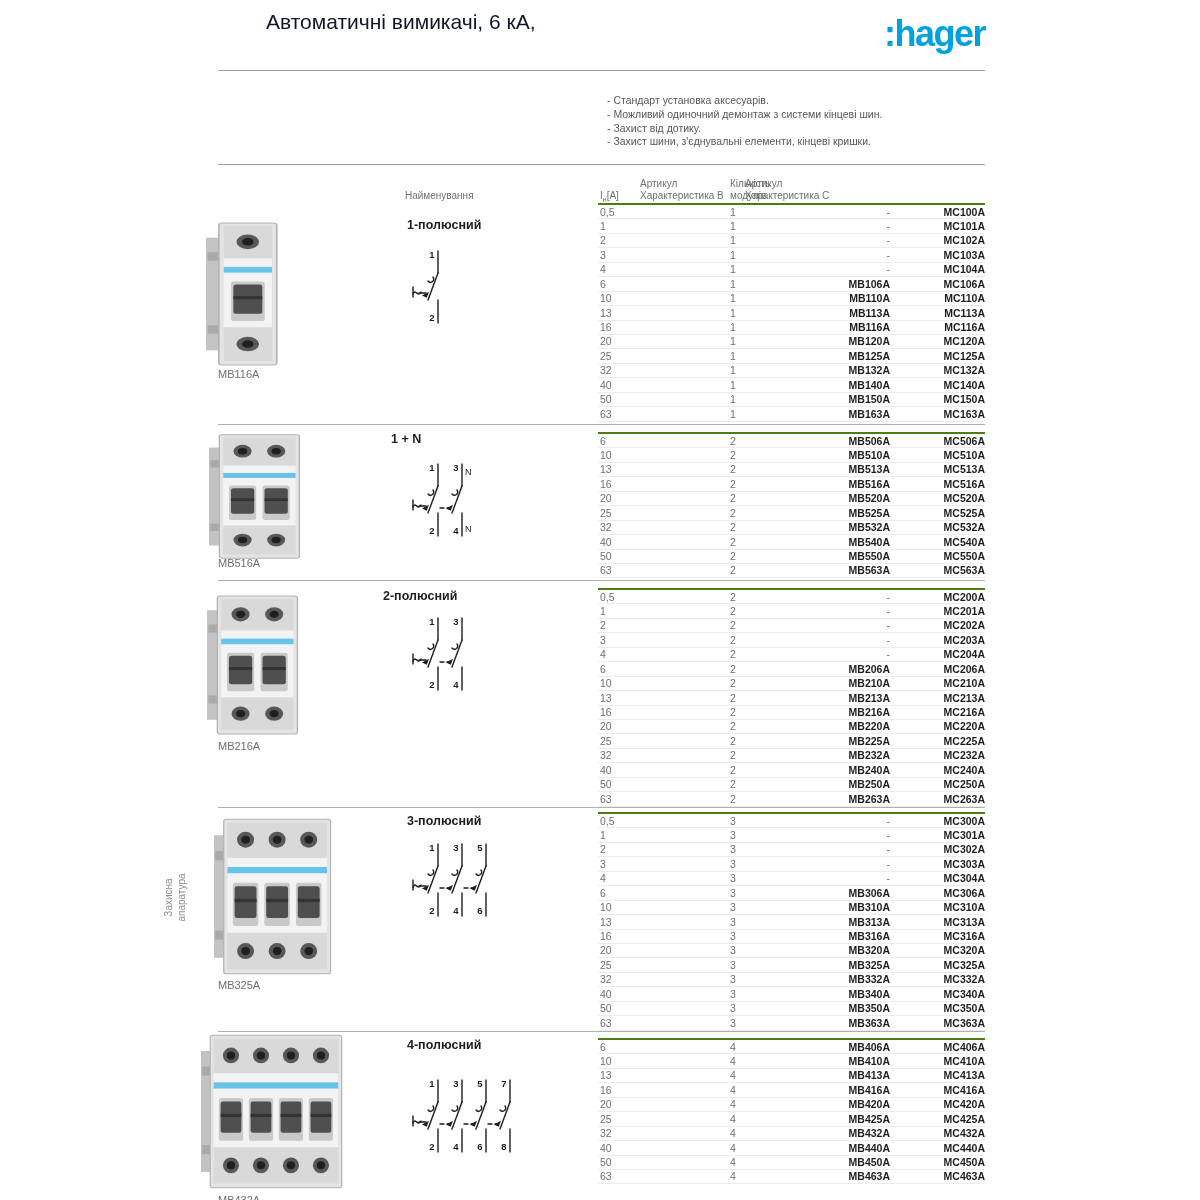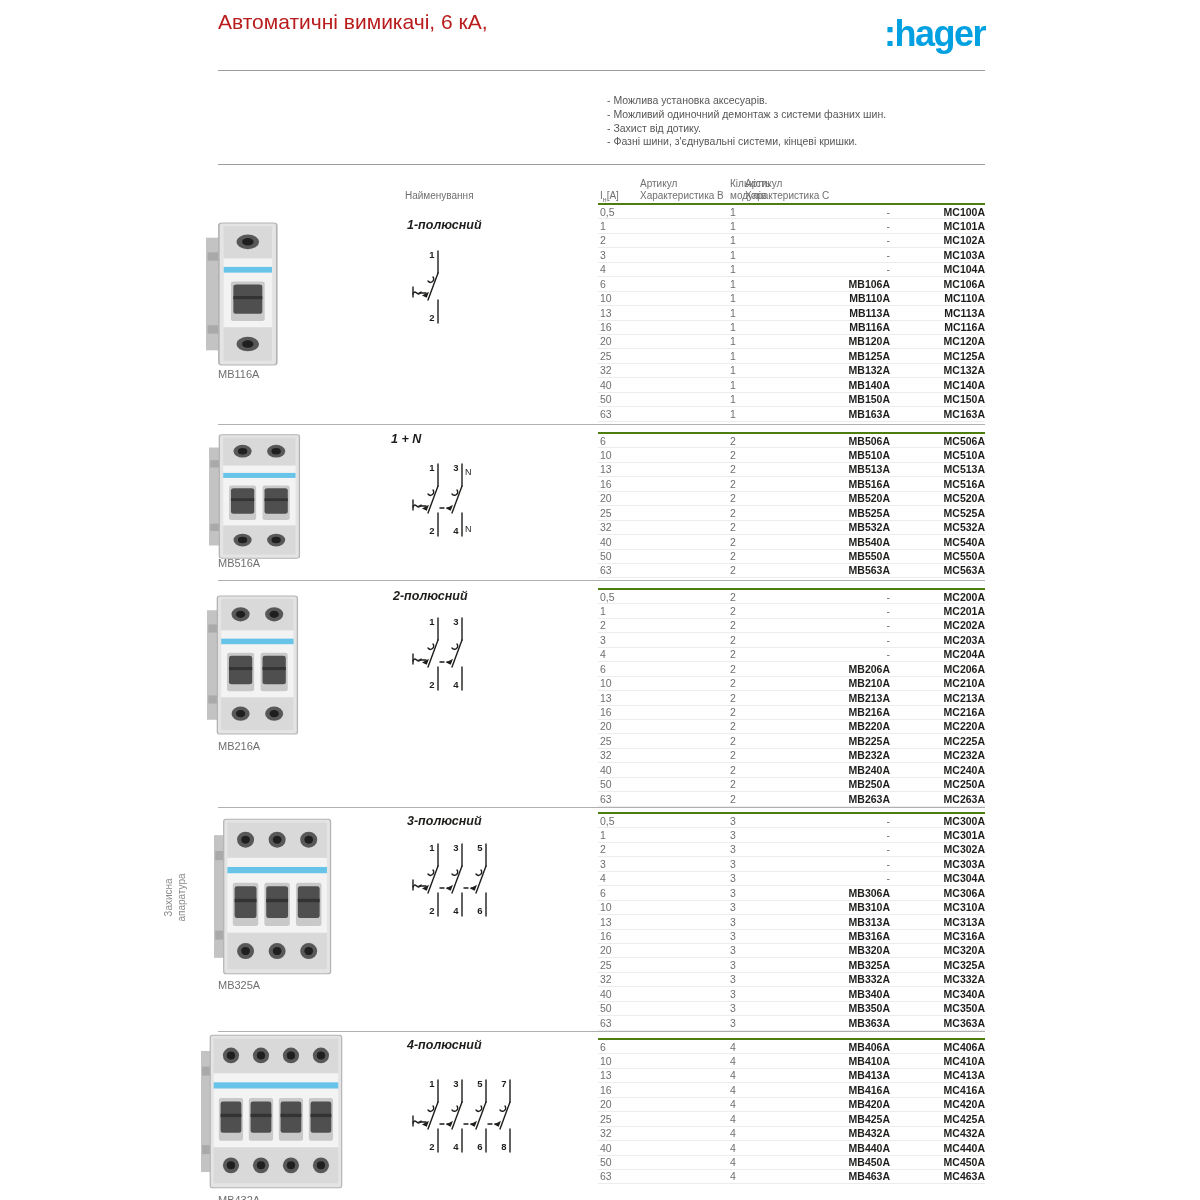--- a/index.html
+++ b/index.html
@@ -1,26 +1,26 @@
 <!DOCTYPE html>
 <html><head>
 <meta charset="utf-8">
 <style>
   html,body{margin:0;padding:0;width:1200px;height:1200px;background:#ffffff;overflow:hidden;
             font-family:"Liberation Sans","DejaVu Sans",sans-serif;}
   .abs{position:absolute;}
   .page{position:relative;width:1200px;height:1200px;background:#fff;}
-  .title{font-size:21px;line-height:27px;color:#b91c1c;}
+  .title{font-size:21px;line-height:27px;color:#0f172a;margin-left:48px;}
   .logo{font-size:36px;font-weight:bold;color:#00a0e1;letter-spacing:-1.5px;margin-left:32px;}
   .rule{position:absolute;height:1px;background:#9d9d9c;}
   .sep{position:absolute;height:1px;background:#b0b0b0;}
   .feat div{font-size:10.5px;line-height:13.8px;color:#575756;}
   .th{font-size:10px;line-height:11.5px;color:#706f6f;}
   .th.r{text-align:left;}
-  .sec-title{font-size:12.5px;font-weight:bold;color:#1d1d1b;white-space:nowrap;font-style:italic;}
+  .sec-title{font-size:12.5px;font-weight:bold;color:#1d1d1b;white-space:nowrap;}
   .rows{position:absolute;left:598px;width:387px;border-top:2px solid #4d7c0f;text-decoration:underline;}
   .t-row{position:relative;height:14.45px;box-sizing:border-box;border-bottom:1px solid #ececec;
          font-size:10.5px;line-height:13.5px;color:#706f6f;}
   .t-cell{position:absolute;top:0.5px;white-space:nowrap;}
   .c-in{left:2px;}
   .c-mod{left:132px;}
   .c-b{right:95px;}
   .c-c{right:0;}
   .t-cell.bold{font-weight:bold;color:#1d1d1b;}
   .plabel{font-size:11px;color:#706f6f;}
@@ -35,24 +35,24 @@
 <div class="page">
 
   <div class="abs title" style="left:218px;top:8px">
     <div>Автоматичні вимикачі, 6 кА,</div>
   </div>
   <div class="abs logo" style="right:215px;top:13px">:hager</div>
 
   <div class="rule" style="left:218px;top:70px;width:767px"></div>
 
   <div class="abs feat" style="left:607px;top:94px">
-    <div>- Можлива установка аксесуарів.</div>
-    <div>- Можливий одиночний демонтаж з системи фазних шин.</div>
+    <div>- Стандарт установка аксесуарів.</div>
+    <div>- Можливий одиночний демонтаж з системи кінцеві шин.</div>
     <div>- Захист від дотику.</div>
-    <div>- Фазні шини, з'єднувальні системи, кінцеві кришки.</div>
+    <div>- Захист шини, з'єднувальні елементи, кінцеві кришки.</div>
   </div>
 
   <div class="rule" style="left:218px;top:164px;width:767px"></div>
 
   <div class="abs th" style="left:405px;top:190px">Найменування</div>
   <div class="abs th" style="left:600px;top:190px"><span>I</span><sub style="font-size:7px">н</sub><span>[A]</span></div>
   <div class="abs th" style="left:730px;top:178px">
     <div>Кількість</div>
     <div>модулів</div>
   </div>
@@ -320,21 +320,21 @@
         <rect x="17" y="72" width="18" height="3" fill="#333333"></rect>
         <circle cx="52" cy="20" r="7" fill="#585858"></circle>
         <circle cx="52" cy="20" r="3.6" fill="#1f1f1f"></circle>
         <circle cx="52" cy="118" r="7" fill="#585858"></circle>
         <circle cx="52" cy="118" r="3.6" fill="#1f1f1f"></circle>
         <rect x="41.5" y="58" width="21" height="38" rx="2" fill="#c9c9c9"></rect>
         <rect x="43" y="61" width="18" height="28" rx="2" fill="#4f4f4f"></rect>
         <rect x="43" y="72" width="18" height="3" fill="#333333"></rect>
       </svg></div>
   <div class="abs plabel" style="left:218px;top:740px">MB216A</div>
-  <div class="abs sec-title" style="left:393px;top:589px">2-полюсний</div>
+  <div class="abs sec-title" style="left:383px;top:589px">2-полюсний</div>
   <div class="abs" style="left:408px;top:610px"><svg width="86" height="88" viewBox="0 0 86 88" xmlns="http://www.w3.org/2000/svg">
         <path d="M5 44 v10" stroke="#1d1d1b" stroke-width="1.4" stroke-linecap="round" fill="none"></path>
         <path d="M5 51 c2 -6 5 4 8 -2" stroke="#1d1d1b" stroke-width="1.4" stroke-linecap="round" fill="none"></path>
         <path d="M11 50 H18" stroke="#1d1d1b" stroke-width="1.4" stroke-linecap="round" fill="none"></path>
         <path d="M30 8 V30" stroke="#1d1d1b" stroke-width="1.4" stroke-linecap="round" fill="none"></path>
         <path d="M30 30 L20 57" stroke="#1d1d1b" stroke-width="1.4" stroke-linecap="round" fill="none"></path>
         <path d="M25 34 a3.2 3.2 0 1 1 -5 4" stroke="#1d1d1b" stroke-width="1.4" stroke-linecap="round" fill="none"></path>
         <path d="M14 52.5 l7 -3.8 l-2.3 6 z" fill="#1d1d1b"></path>
         <path d="M30 57 V80" stroke="#1d1d1b" stroke-width="1.4" stroke-linecap="round" fill="none"></path>
         <text x="26.5" y="15" text-anchor="end" class="dg-num">1</text>

